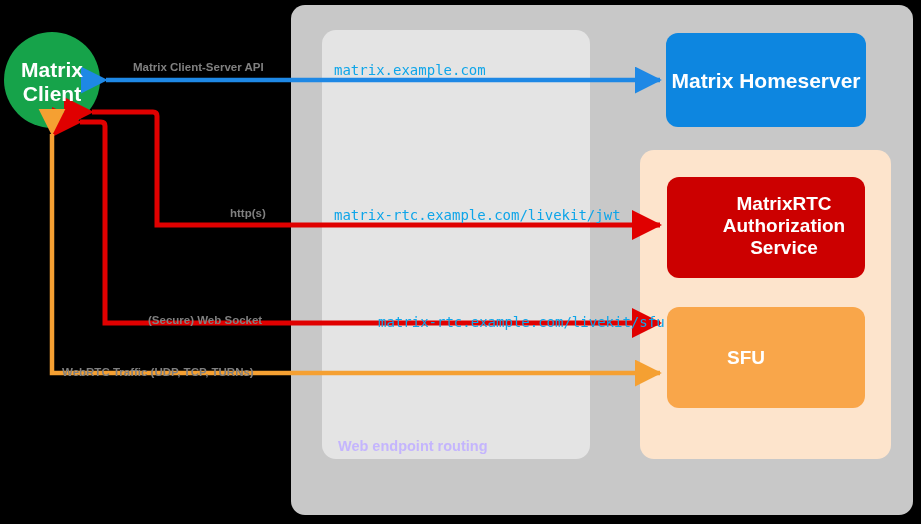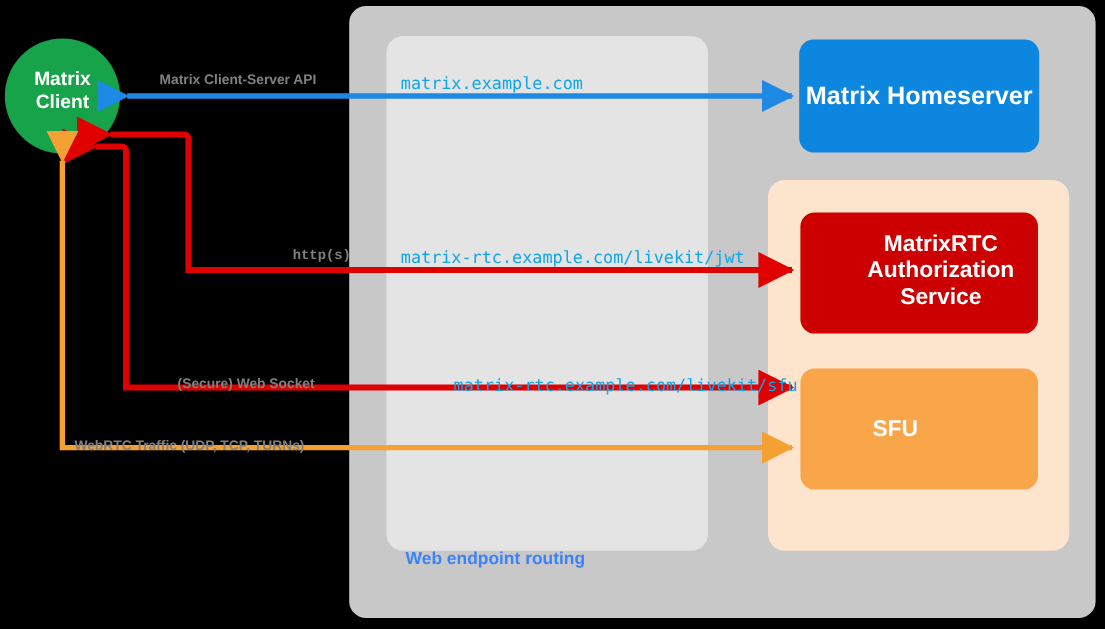--- a/index.html
+++ b/index.html
@@ -28,37 +28,36 @@
     pointer-events: none;
   }
   
   .node-label {
     color: #ffffff;
     font-weight: bold;
     text-align: center;
     line-height: 1.16;
   }
   .client-label {
-    font-size: 16px;
+    font-size: 21px;
   }
   .homeserver-label {
     font-size: 21px;
   }
   .auth-label {
     font-size: 19px;
   }
   .sfu-label {
     font-size: 19px;
   }
   
   .container-caption {
-    color: #3b82f6;
+    color: #c4b5fd;
     font-weight: bold;
     font-size: 14.5px;
-    margin-top: 20px;
   }
   .site-caption {
     color: #ffffff;
     font-weight: bold;
     font-size: 19px;
   }
   
   .edge-label {
     color: #808080;
     font-weight: bold;
@@ -129,21 +128,21 @@
   </div>
 
   <div class="txt node-label sfu-label" style="left:667px; top:347px; width:158px;">SFU</div>
 
   <div class="txt container-caption" style="left:338px; top:438px;">Web endpoint routing</div>
 
 
 
   <div class="txt edge-label" style="left:133px; top:61px;">Matrix Client-Server API</div>
 
-  <div class="txt edge-label" style="left:244px; top:207px;font-family:Liberation Mono, monospace;">http(s)</div>
+  <div class="txt edge-label" style="left:230px; top:207px;">http(s)</div>
 
   <div class="txt edge-label" style="left:148px; top:314px;">(Secure) Web Socket</div>
 
   <div class="txt edge-label" style="left:62px; top:366px;">WebRTC Traffic (UDP, TCP, TURNs)</div>
 
   <div class="txt endpoint-label" style="left:334px; top:62px;">matrix.example.com</div>
 
   <div class="txt endpoint-label" style="left:334px; top:207px;text-align:center;">matrix-rtc.example.com/livekit/jwt</div>
 
   <div class="txt endpoint-label" style="left:334px; top:314px;padding-left:44px;">matrix-rtc.example.com/livekit/sfu</div>

